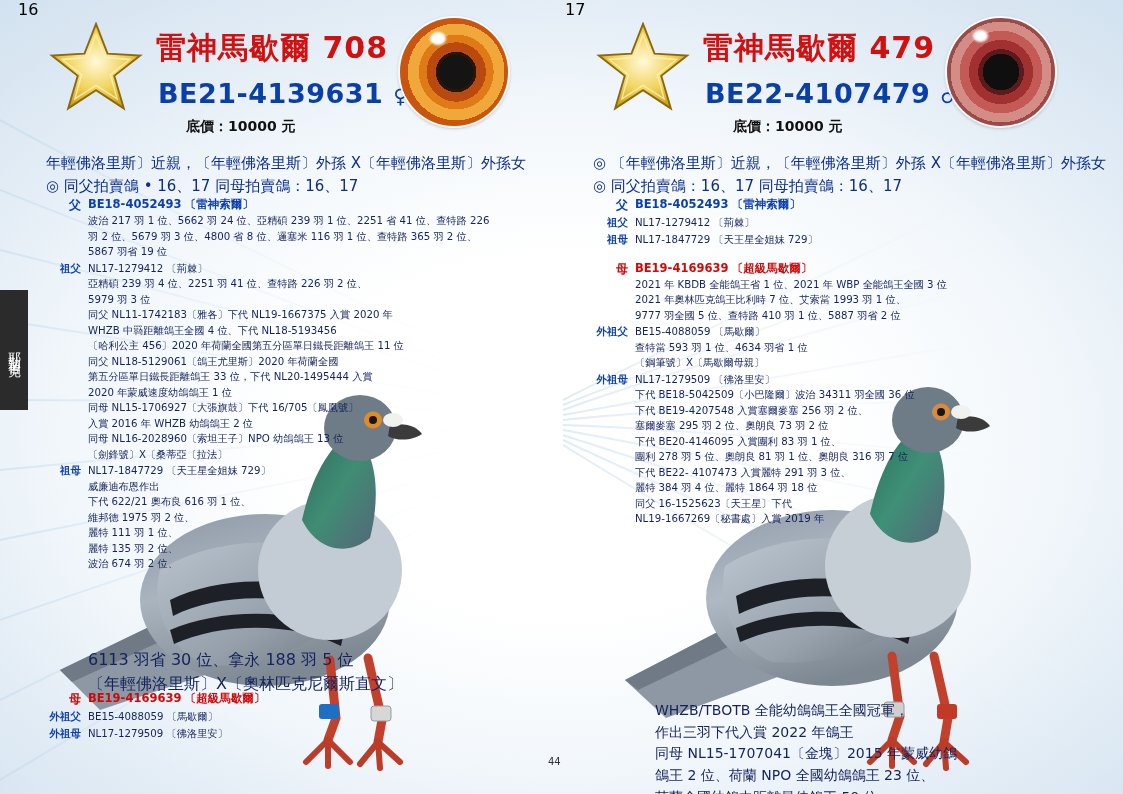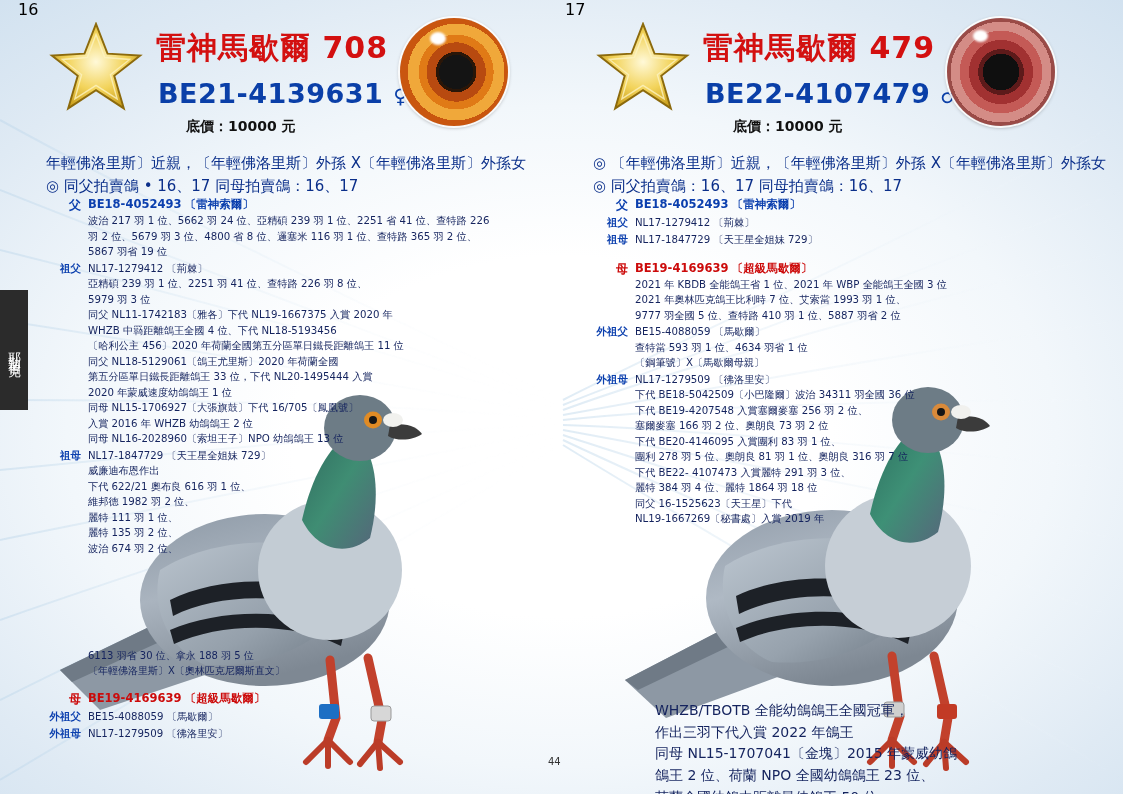--- a/index.html
+++ b/index.html
@@ -93,21 +93,21 @@
   .lbl {
     width:46px; flex:0 0 46px; text-align:right; padding-right:7px;
     font-size:12px; font-weight:bold; color:#0b3fae; line-height:1.5;
   }
   .lbl.red { color:#cc0a0a; }
   .lbl.sm { font-size:10.5px; font-weight:bold; }
   .body { flex:1; font-size:10.2px; line-height:1.52; color:#14235e; }
   .body .hl { color:#0b3fae; font-weight:bold; font-size:11.5px; }
   .body .hlred { color:#cc0a0a; font-weight:bold; font-size:11.5px;text-align:center; }
   .body .nm { color:#14235e; }
-  .tiny { font-size:10px; line-height:1.5; color:#14235e; }
+  .tiny { font-size:16px; line-height:1.5; color:#14235e; }
 
   
   .bottomtext {
     position:absolute; left:90px; top:700px; width:310px;
     font-size:14px; line-height:1.55; color:#14235e;
   }
 
   
   .pigeon { position:absolute; z-index:4; }
   .pagenum {
@@ -196,42 +196,43 @@
           <div>羽 2 位、5679 羽 3 位、4800 省 8 位、邏塞米 116 羽 1 位、查特路 365 羽 2 位、</div>
           <div>5867 羽省 19 位</div>
         </div>
       </div>
 
       <div class="row">
         <div class="lbl sm">祖父</div>
         <div class="body">
           <div><span class="nm">NL17-1279412</span>
                <span class="nm">〔荊棘〕</span></div>
-          <div>亞精碩 239 羽 1 位、2251 羽 41 位、查特路 226 羽 8 位、</div>
+          <div>亞精碩 239 羽 4 位、2251 羽 41 位、查特路 226 羽 2 位、</div>
           <div>5979 羽 3 位</div>
           <div>同父 NL11-1742183〔雅各〕下代 NL19-1667375 入賞 2020 年</div>
           <div>WHZB 中羇距離鴿王全國 4 位、下代 NL18-5193456</div>
           <div>〔哈利公主 456〕2020 年荷蘭全國第五分區單日鐵長距離鴿王 11 位</div>
           <div>同父 NL18-5129061〔鴿王尤里斯〕2020 年荷蘭全國</div>
           <div>第五分區單日鐵長距離鴿王 33 位，下代 NL20-1495444 入賞</div>
           <div>2020 年蒙威速度幼鴿鴿王 1 位</div>
           <div>同母 NL15-1706927〔大張旗鼓〕下代 16/705〔鳳凰號〕</div>
           <div>入賞 2016 年 WHZB 幼鴿鴿王 2 位</div>
           <div>同母 NL16-2028960〔索坦王子〕NPO 幼鴿鴿王 13 位</div>
+          <div>〔劍鋒號〕X〔桑蒂亞〔拉法〕</div>
         </div>
       </div>
 
       <div class="row">
         <div class="lbl sm">祖母</div>
         <div class="body">
           <div><span class="nm">NL17-1847729</span>
                <span class="nm">〔天王星全姐妹 729〕</span></div>
           <div>威廉迪布恩作出</div>
           <div>下代 622/21 奧布良 616 羽 1 位、</div>
-          <div>維邦德 1982 羽 2 位、</div>
+          <div>維邦德 1975 羽 2 位、</div>
           <div>麗特 111 羽 1 位、</div>
           <div>麗特 135 羽 2 位、</div>
           <div>波治 674 羽 2 位、</div>
         </div>
       </div>
     </div>
 
     <div style="position:absolute; left:70px; top:648px; width:330px;" class="tiny">
       <div>6113 羽省 30 位、拿永 188 羽 5 位</div>
       <div>〔年輕佛洛里斯〕X〔奧林匹克尼爾斯直文〕</div>
@@ -335,21 +336,21 @@
         </div>
       </div>
 
       <div class="row">
         <div class="lbl sm">外祖母</div>
         <div class="body">
           <div><span>NL17-1279509</span>
                <span>〔彿洛里安〕</span></div>
           <div>下代 BE18-5042509〔小巴隆爾〕波治 34311 羽全國 36 位</div>
           <div>下代 BE19-4207548 入賞塞爾麥塞 256 羽 2 位、</div>
-          <div>塞爾麥塞 166 羽 2 位、奧朗良 73 羽 2 位</div>
+          <div>塞爾麥塞 295 羽 2 位、奧朗良 73 羽 2 位</div>
           <div>下代 BE20-4146095 入賞團利 83 羽 1 位、</div>
           <div>團利 278 羽 5 位、奧朗良 81 羽 1 位、奧朗良 316 羽 7 位</div>
           <div>下代 BE22- 4107473 入賞麗特 291 羽 3 位、</div>
           <div>麗特 384 羽 4 位、麗特 1864 羽 18 位</div>
           <div>同父 16-1525623〔天王星〕下代</div>
           <div>NL19-1667269〔秘書處〕入賞 2019 年</div>
         </div>
       </div>
     </div>
 

